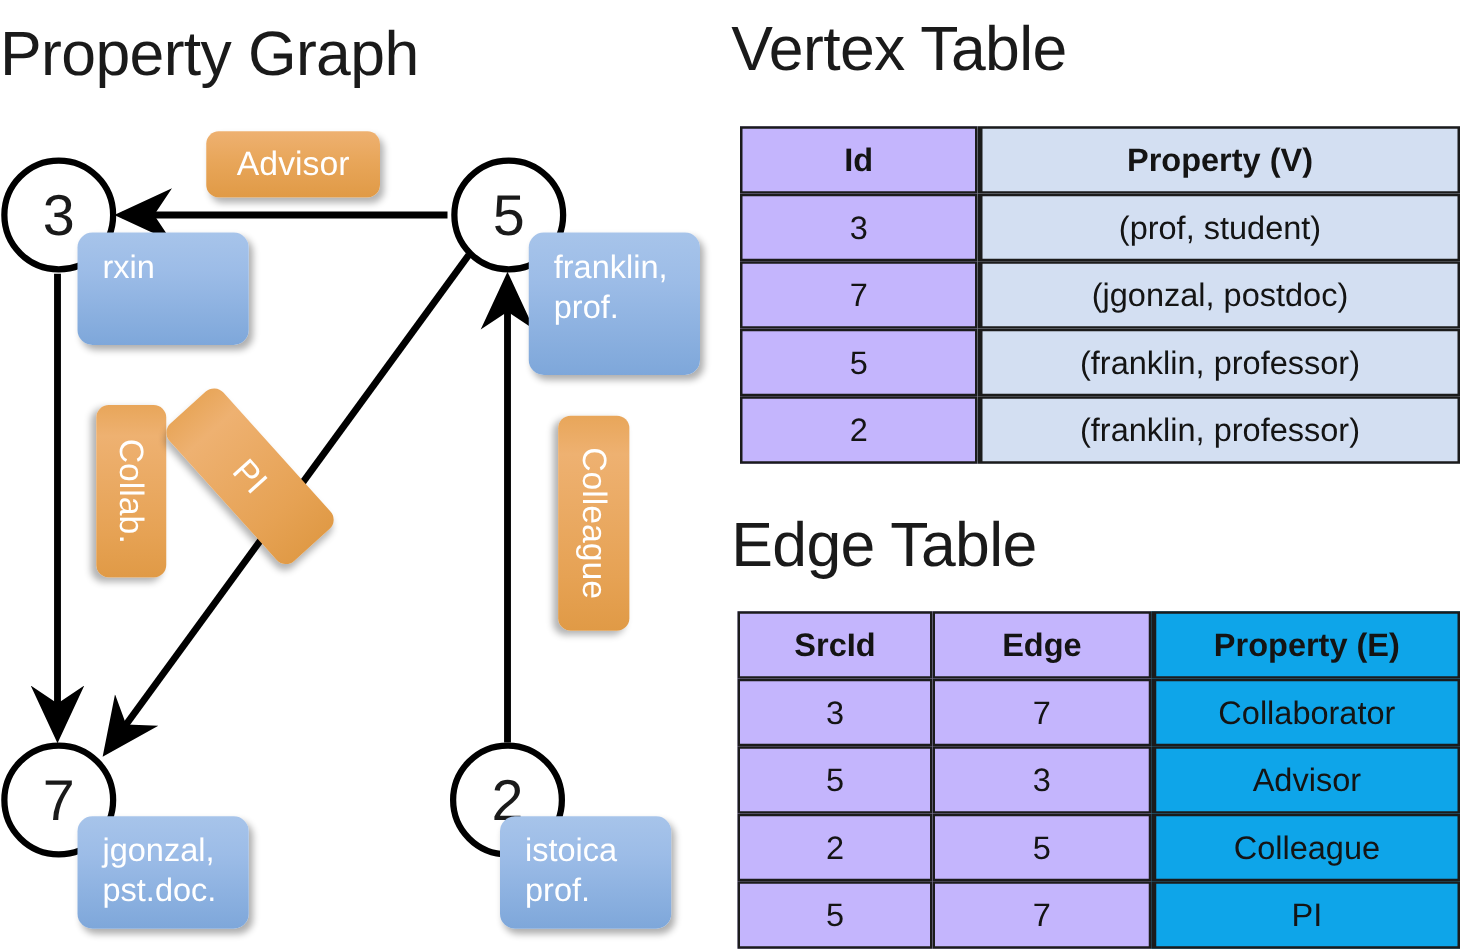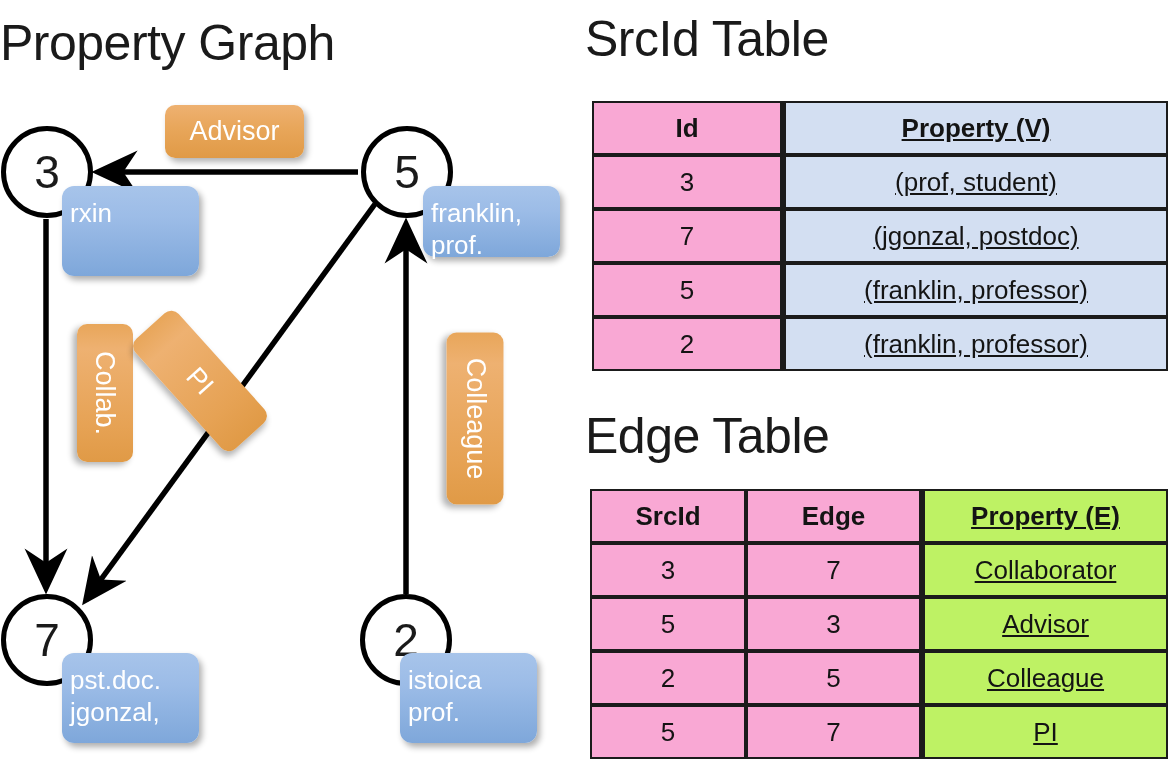--- a/index.html
+++ b/index.html
@@ -66,26 +66,26 @@
 
   
   .prop-box {
     position: absolute;
     border-radius: 12px;
     background: linear-gradient(to bottom, #a7c4ea 0%, #9cbce7 35%, #7ea7da 100%);
     box-shadow: 3px 4px 6px rgba(0,0,0,0.32);
     color: #ffffff;
     font-size: 26px;
     line-height: 1.22;
-    padding: 12px 0 10px 8px;
+    padding: 12px 0 10px 20px;
     box-sizing: border-box;
     z-index: 5;
   }
   #prop-rxin     { left: 62px;  top: 186px; width: 137px; height: 90px; }
-  #prop-franklin { left: 423px; top: 186px; width: 137px; height: 71px; }
+  #prop-franklin { left: 423px; top: 186px; width: 137px; height: 114px; }
   #prop-jgonzal  { left: 62px;  top: 653px; width: 137px; height: 90px; }
   #prop-istoica  { left: 400px; top: 653px; width: 137px; height: 90px; }
   .prop-line { display: block; }
 
   
   .edge-label {
     position: absolute;
     border-radius: 10px;
     background: linear-gradient(to right, #e8a65a 0%, #eeb171 18%, #e6a254 75%, #e09a46 100%);
     box-shadow: 3px 4px 6px rgba(0,0,0,0.30);
@@ -123,42 +123,42 @@
     border-spacing: 0;
     table-layout: fixed;
   }
   .tbl td {
     border: 2px solid #1b1b1b;
     text-align: center;
     font-size: 26px;
     color: #141414;
     padding: 0;
     height: 50px;
-    background: #f9a8d4;
+    background: #c4b5fd;
   }
   .tbl td.hdr { font-weight: bold; }
-  .tbl td.sep-left { border-left-width: 4px; text-decoration: underline; }
+  .tbl td.sep-left { border-left-width: 4px; }
 
   #vertex-table { left: 592px; top: 101px; width: 576px; }
   #vertex-table col.c-id   { width: 190px; }
   #vertex-table col.c-prop { width: 386px; }
   #vertex-table td.v-prop  { background: #d3dff2; }
 
   #edge-table { left: 590px; top: 489px; width: 578px; }
   #edge-table col.c-src  { width: 156px; }
   #edge-table col.c-dst  { width: 175px; }
   #edge-table col.c-prop { width: 247px; }
-  #edge-table td.e-prop  { background: #bef264; }
+  #edge-table td.e-prop  { background: #0ea5e9; }
 </style>
 </head>
 <body>
 
 <div class="title" id="title-property-graph">Property Graph</div>
 
-<div class="title" id="title-vertex-table">SrcId Table</div>
+<div class="title" id="title-vertex-table">Vertex Table</div>
 
 <div class="title" id="title-edge-table">Edge Table</div>
 
 <div id="graph-panel">
 
   <svg id="graph-edges" viewBox="0 0 585 760">
     <defs>
       <marker id="ah" markerWidth="9" markerHeight="9" refX="7.2" refY="4.5" orient="auto" markerUnits="strokeWidth">
         <path d="M0,0.6 L8.4,4.5 L0,8.4 L2.6,4.5 Z" fill="#000000"></path>
       </marker>
@@ -187,22 +187,22 @@
   </div>
 
   <div class="prop-box" id="prop-rxin">
     <span class="prop-line">rxin</span>
   </div>
   <div class="prop-box" id="prop-franklin">
     <span class="prop-line">franklin,</span>
     <span class="prop-line">prof.</span>
   </div>
   <div class="prop-box" id="prop-jgonzal">
+    <span class="prop-line">jgonzal,</span>
     <span class="prop-line">pst.doc.</span>
-    <span class="prop-line">jgonzal,</span>
   </div>
   <div class="prop-box" id="prop-istoica">
     <span class="prop-line">istoica</span>
     <span class="prop-line">prof.</span>
   </div>
 
   <div class="edge-label" id="label-advisor">
     <span>Advisor</span>
   </div>
   <div class="edge-label" id="label-collab">

